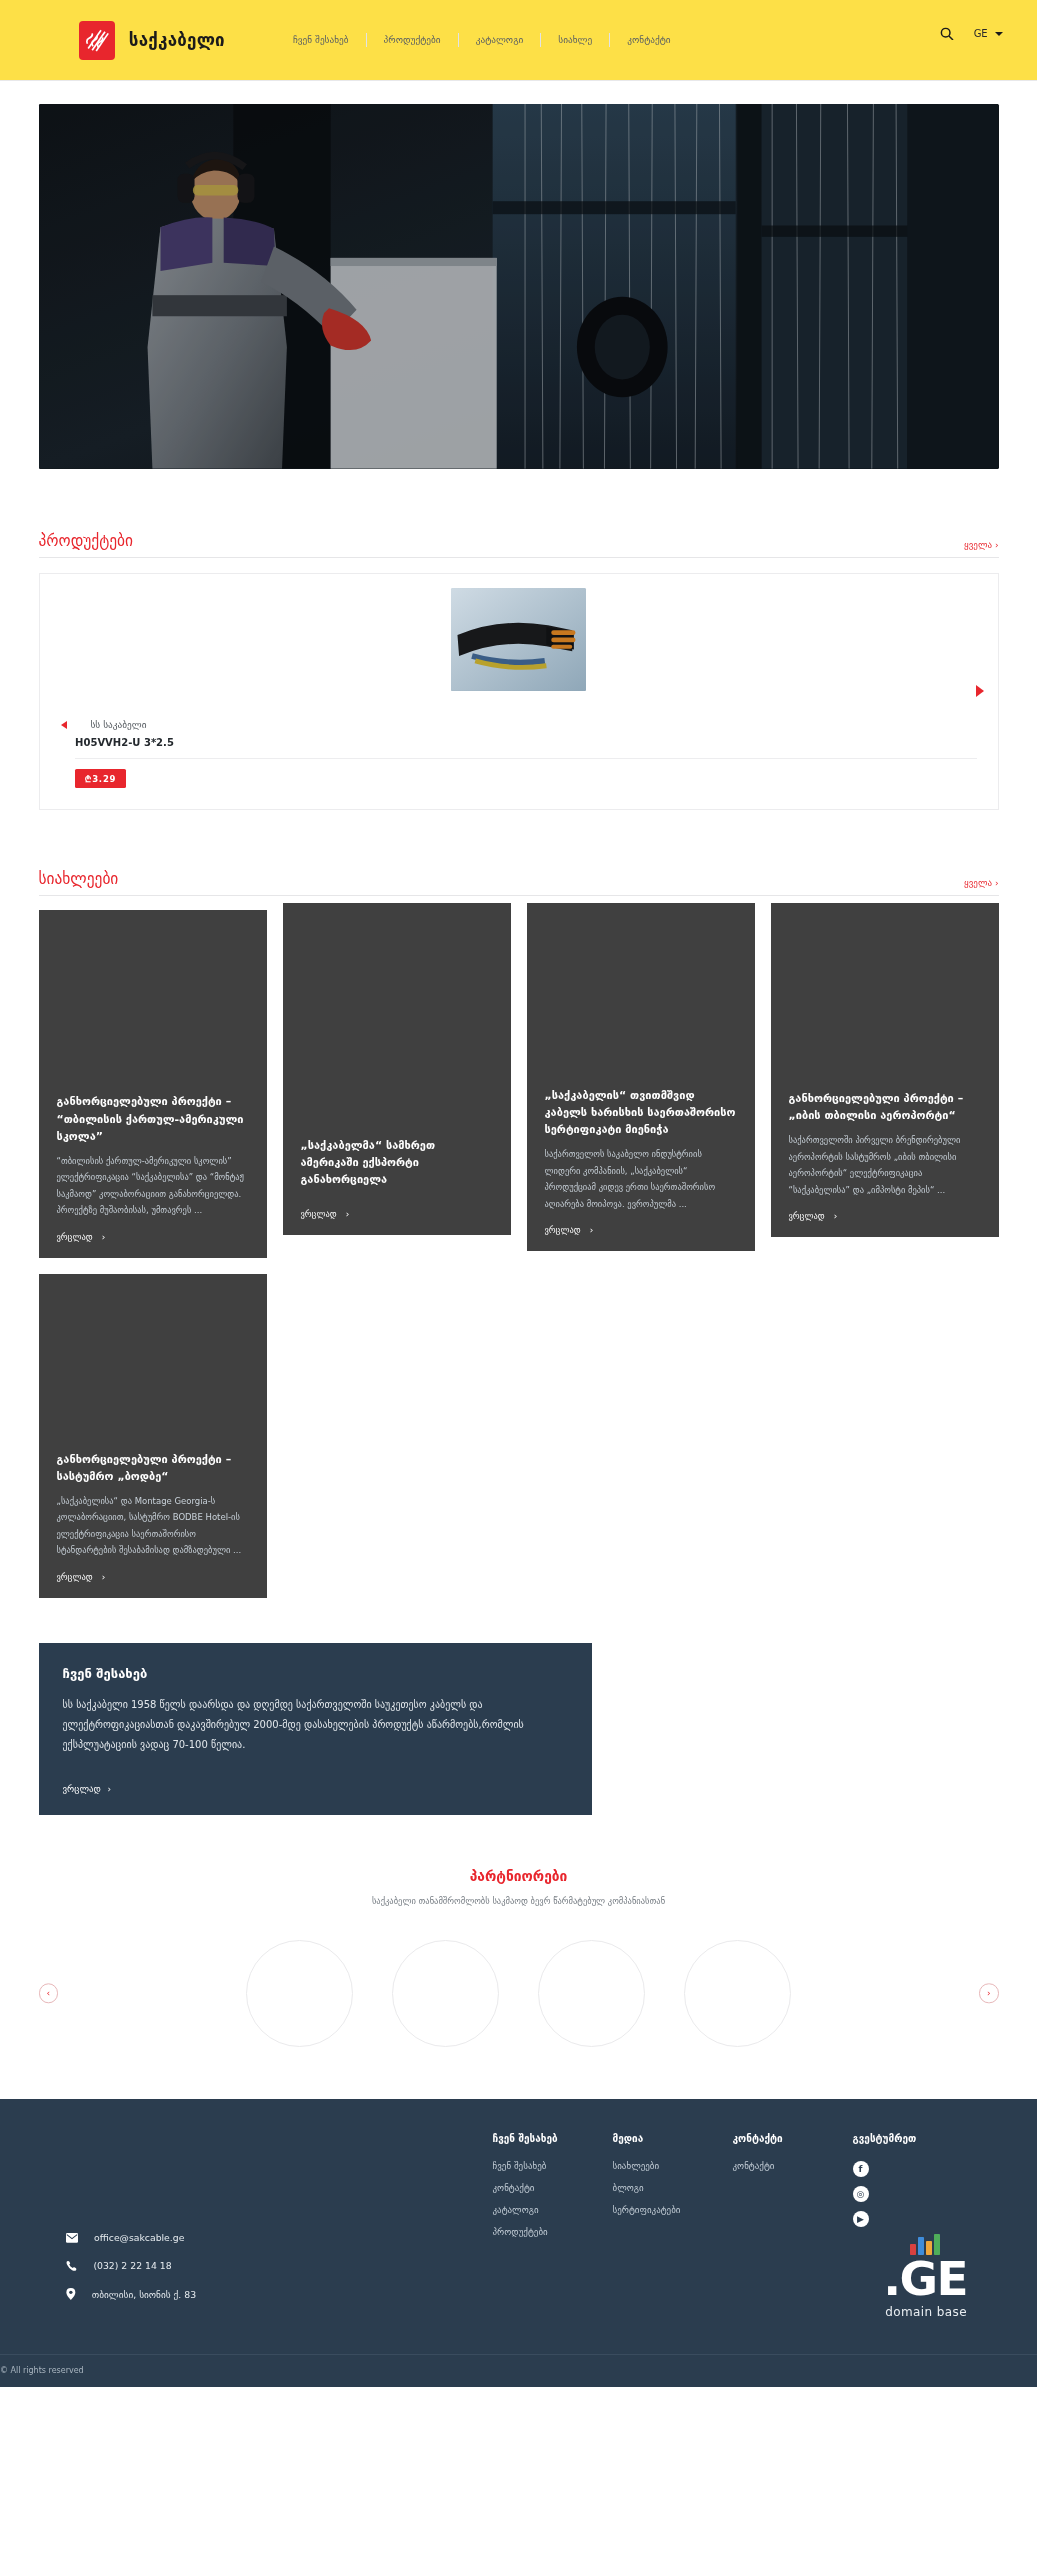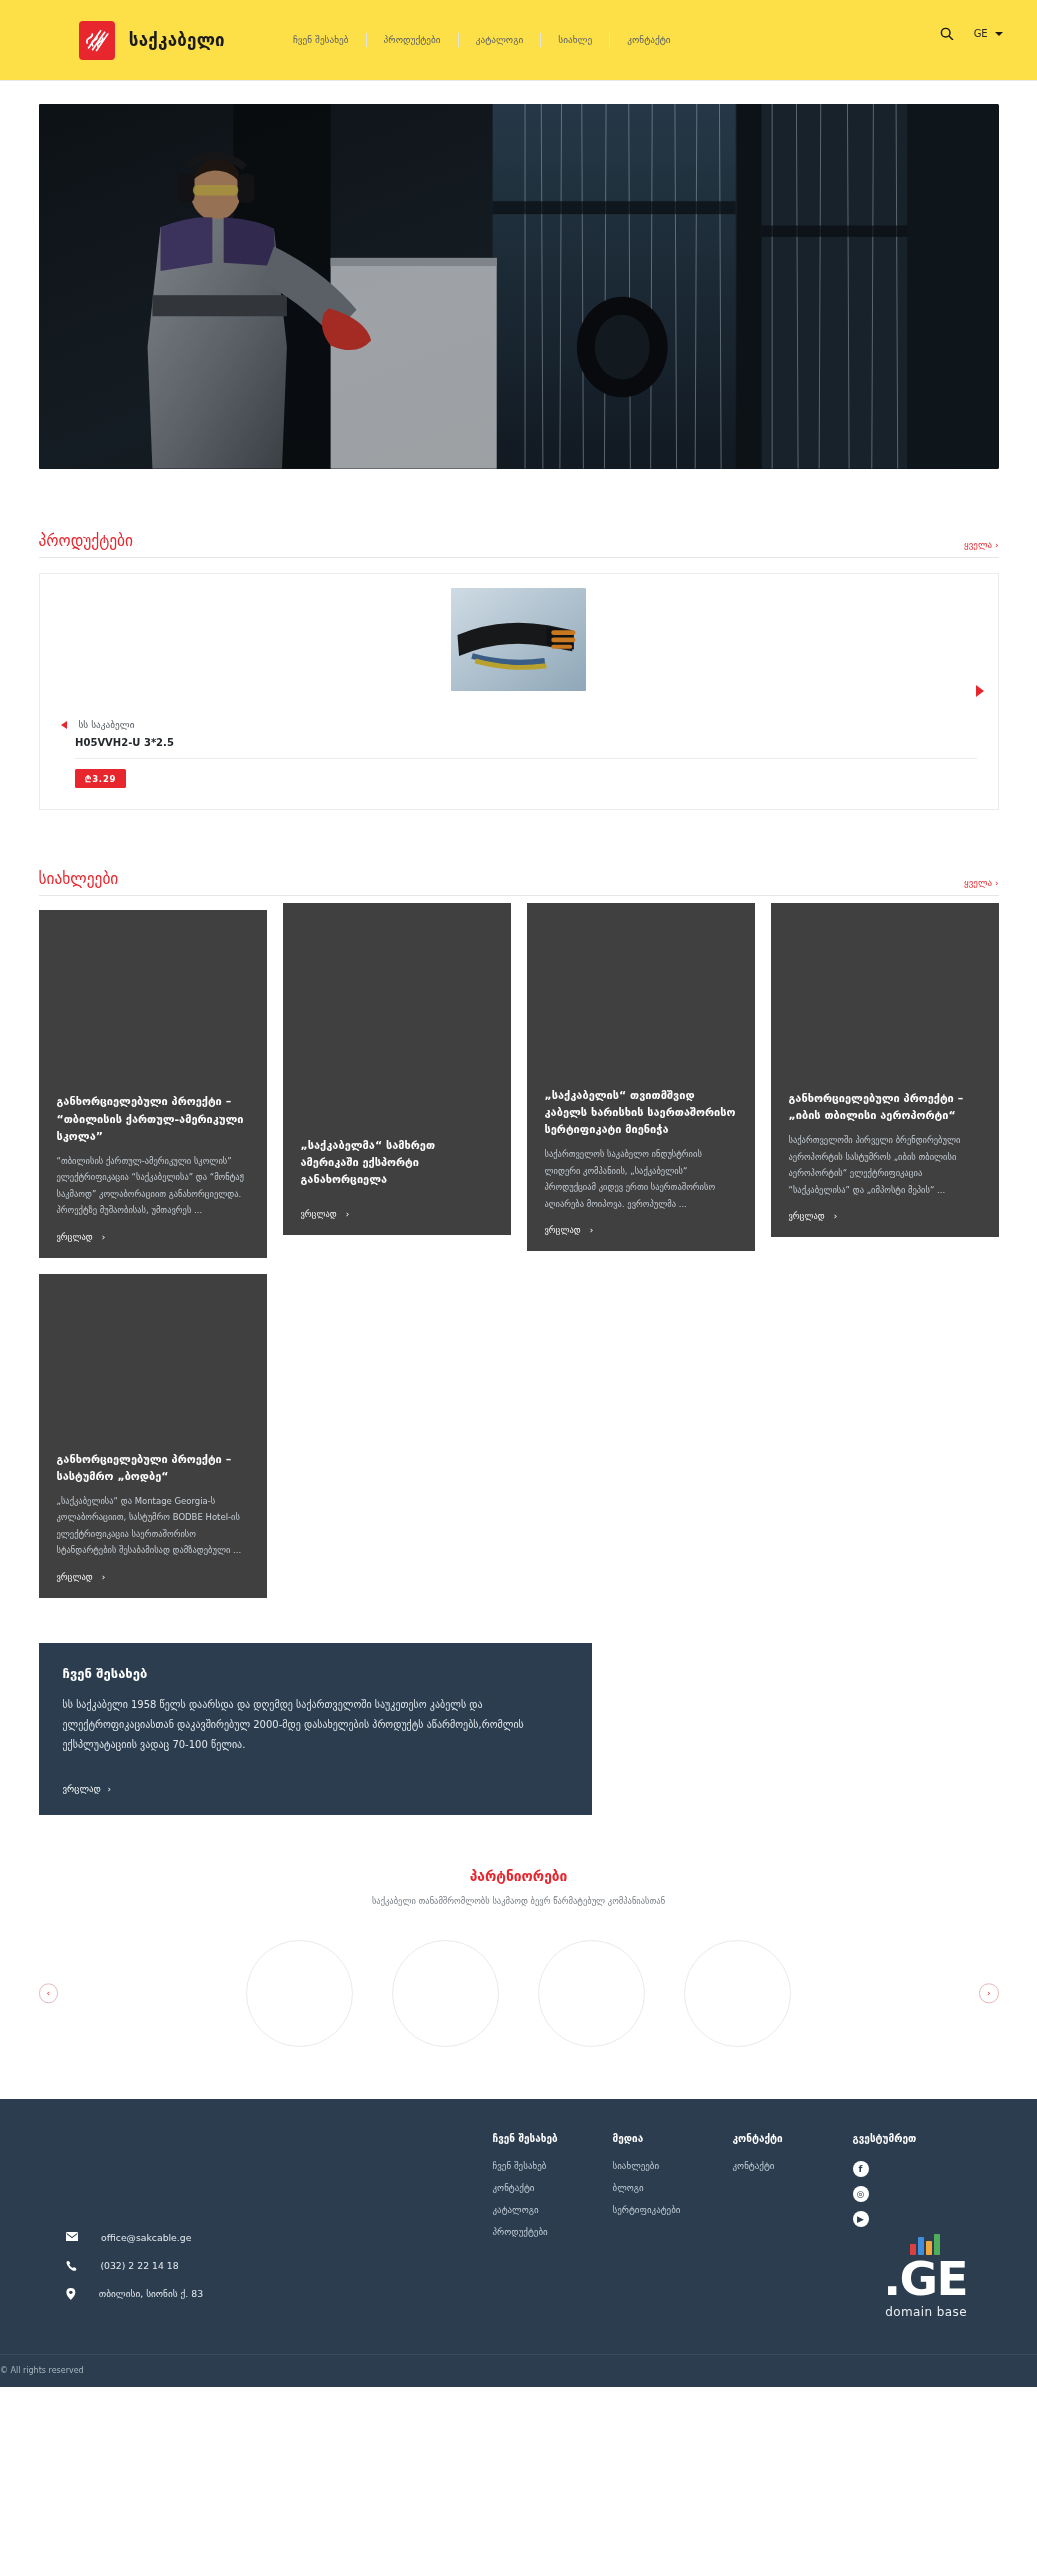--- a/index.html
+++ b/index.html
@@ -73,21 +73,21 @@
   .prod-card {
     border: 0.8px solid #ececee; background: #fff;
     padding: 14.6px 21px 21px; min-height: 233px;
   }
   .prod-img {
     width: 135px; height: 103px; margin: 0 auto; display: block;
     background: linear-gradient(170deg,#c7d5de 0%,#9fb4c3 45%,#8ea6b6 100%);
     border-radius: 1.6px; position: relative; overflow: hidden;
   }
   .prod-sub {
-    display: flex; align-items: center; gap: 12px;
+    display: flex; align-items: center; gap: 24px;
     margin-top: 27.6px; font-size: 9.3px; color: #4a5056;
   }
   .chev-left {
     width:0;height:0;border-top:4.9px solid transparent;border-bottom:4.9px solid transparent;
     border-right:6.5px solid #e8262d;
   }
   .prod-name {
     margin: 7.3px 0 0 14.6px; font-size: 10px; font-weight: 700; color: #24292e;
     padding-bottom: 9.7px; border-bottom: 0.8px solid #ededef;
   }
@@ -161,21 +161,21 @@
   
   .site-footer {
     margin-top: 52px; width: 1037px; background: #2b3d4f; color: #fff;
     padding: 34px 0 0 0; position: relative;
   }
   .footer-inner {
     width: 960px; margin: 0 auto; display: flex; align-items: flex-start;
   }
   .foot-contact { width: 454px; padding-top: 99px; padding-left: 27.6px; }
   .foot-line {
-    display: flex; align-items: flex-start; gap: 23px; font-size: 9.3px;
+    display: flex; align-items: flex-end; gap: 16px; font-size: 9.3px;
     color: #e6ebef; margin-bottom: 17px;
   }
   .foot-cols { display: flex; gap: 0; flex: 1; }
   .foot-col { width: 120px; }
   .foot-col.wide { width: 146px; }
   .foot-col-title { font-size: 10px; font-weight: 700; margin-bottom: 17px; }
   .foot-link { font-size: 9px; color: #c6d0d9; margin-bottom: 12px; cursor: pointer; }
   .social-row { display: flex; flex-direction: column; gap: 9px; align-items: flex-start; }
   .social-ic {
     width: 16px; height: 16px; border-radius: 50%;

